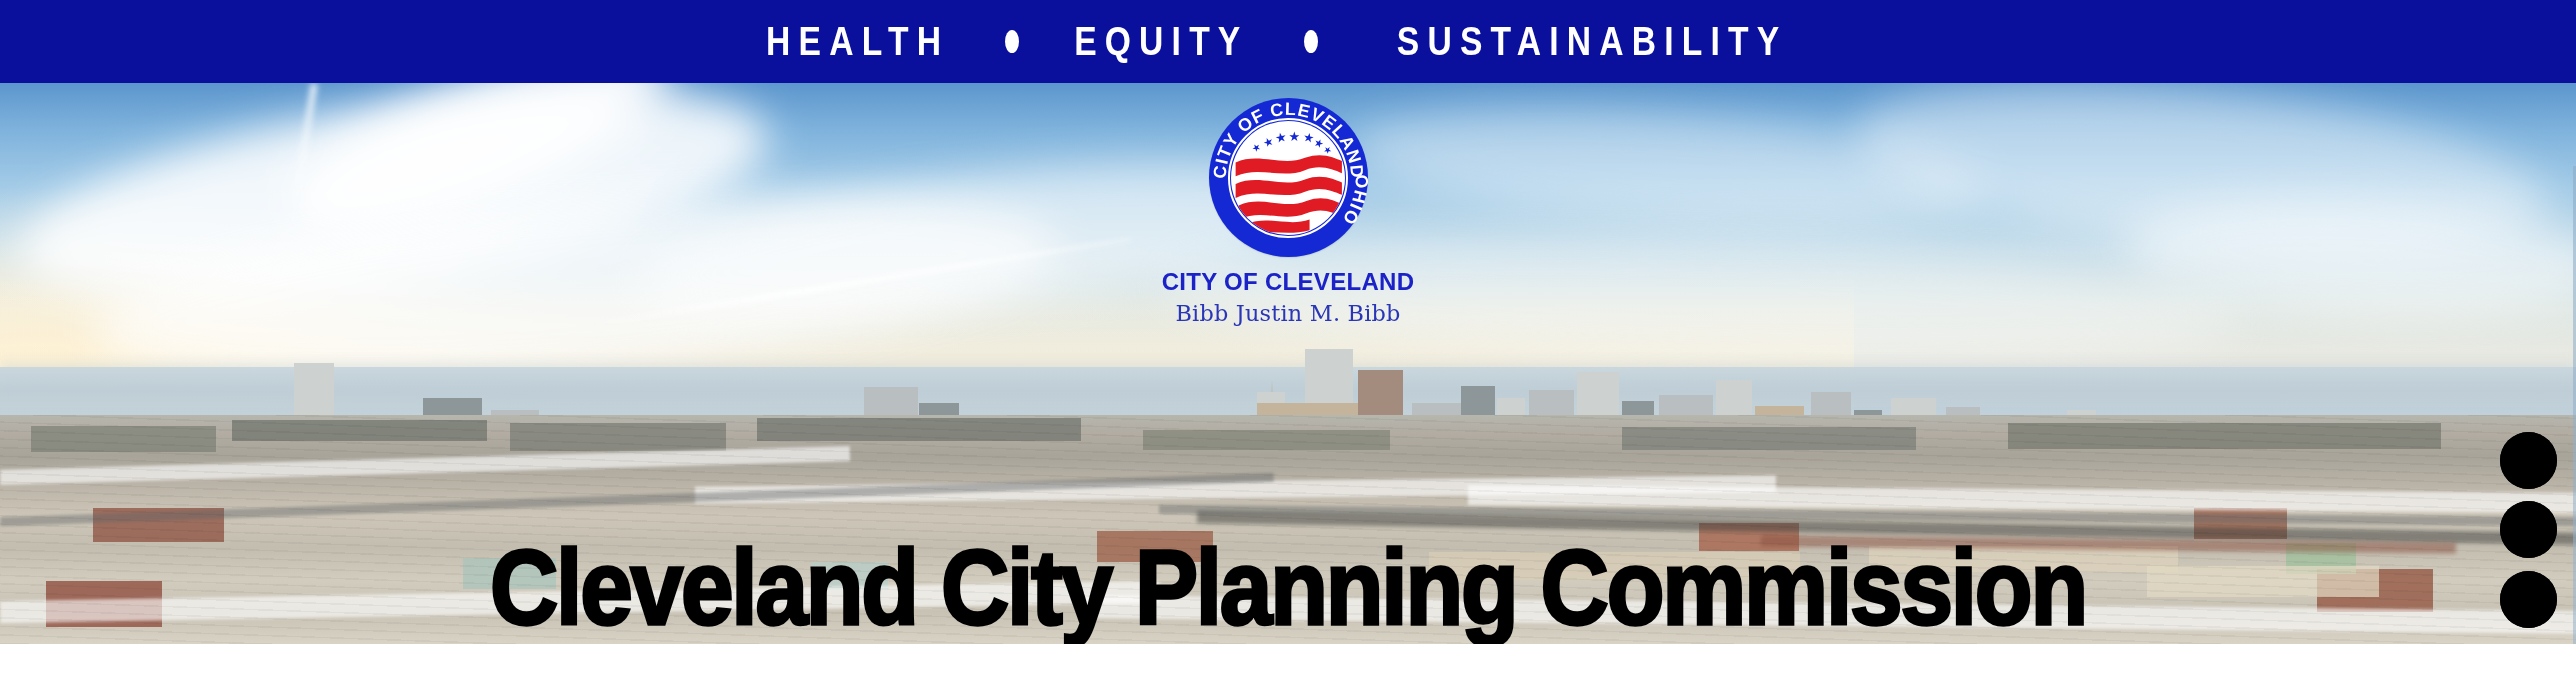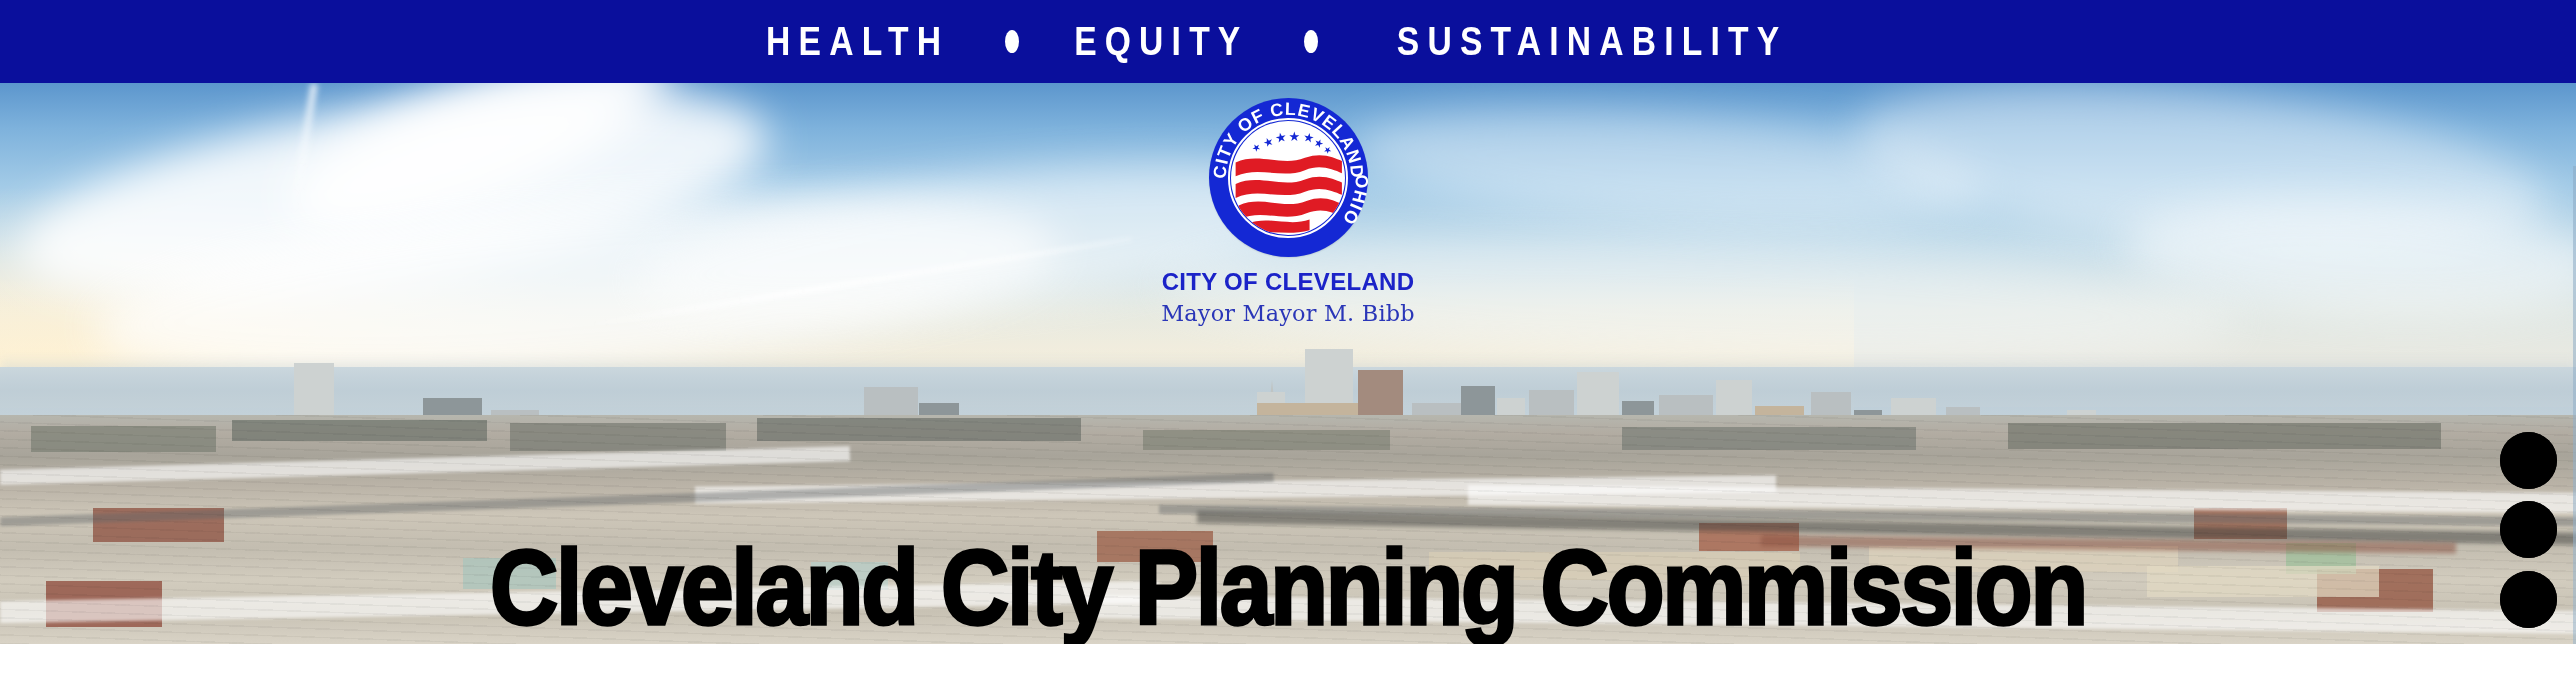--- a/index.html
+++ b/index.html
@@ -350,21 +350,21 @@
         <text font-family="Liberation Sans, sans-serif" font-size="23" font-weight="700" fill="#ffffff" letter-spacing="1.2">
           <textPath href="#arcTop" startOffset="50%" text-anchor="middle" id="sealTop">CITY OF CLEVELAND</textPath>
         </text>
         <text font-family="Liberation Sans, sans-serif" font-size="23" font-weight="700" fill="#ffffff" letter-spacing="1.2">
           <textPath href="#arcBot" startOffset="50%" text-anchor="middle" id="sealBot">OHIO</textPath>
         </text>
       </svg>
     </div>
 
     <div id="org-name">CITY OF CLEVELAND</div>
-    <div id="mayor-name">Mayor Mayor M. Bibb</div>
+    <div id="mayor-name">Bibb Justin M. Bibb</div>
   </div>
 
   <div id="main-title">Cleveland City Planning Commission</div>
 
   <div id="social">
     <a class="social-btn" href="#">
       <svg width="57" height="57" viewBox="0 0 74 74">
         <defs>
           <mask id="mYT">
             <rect x="0" y="0" width="74" height="74" fill="#fff"></rect>

